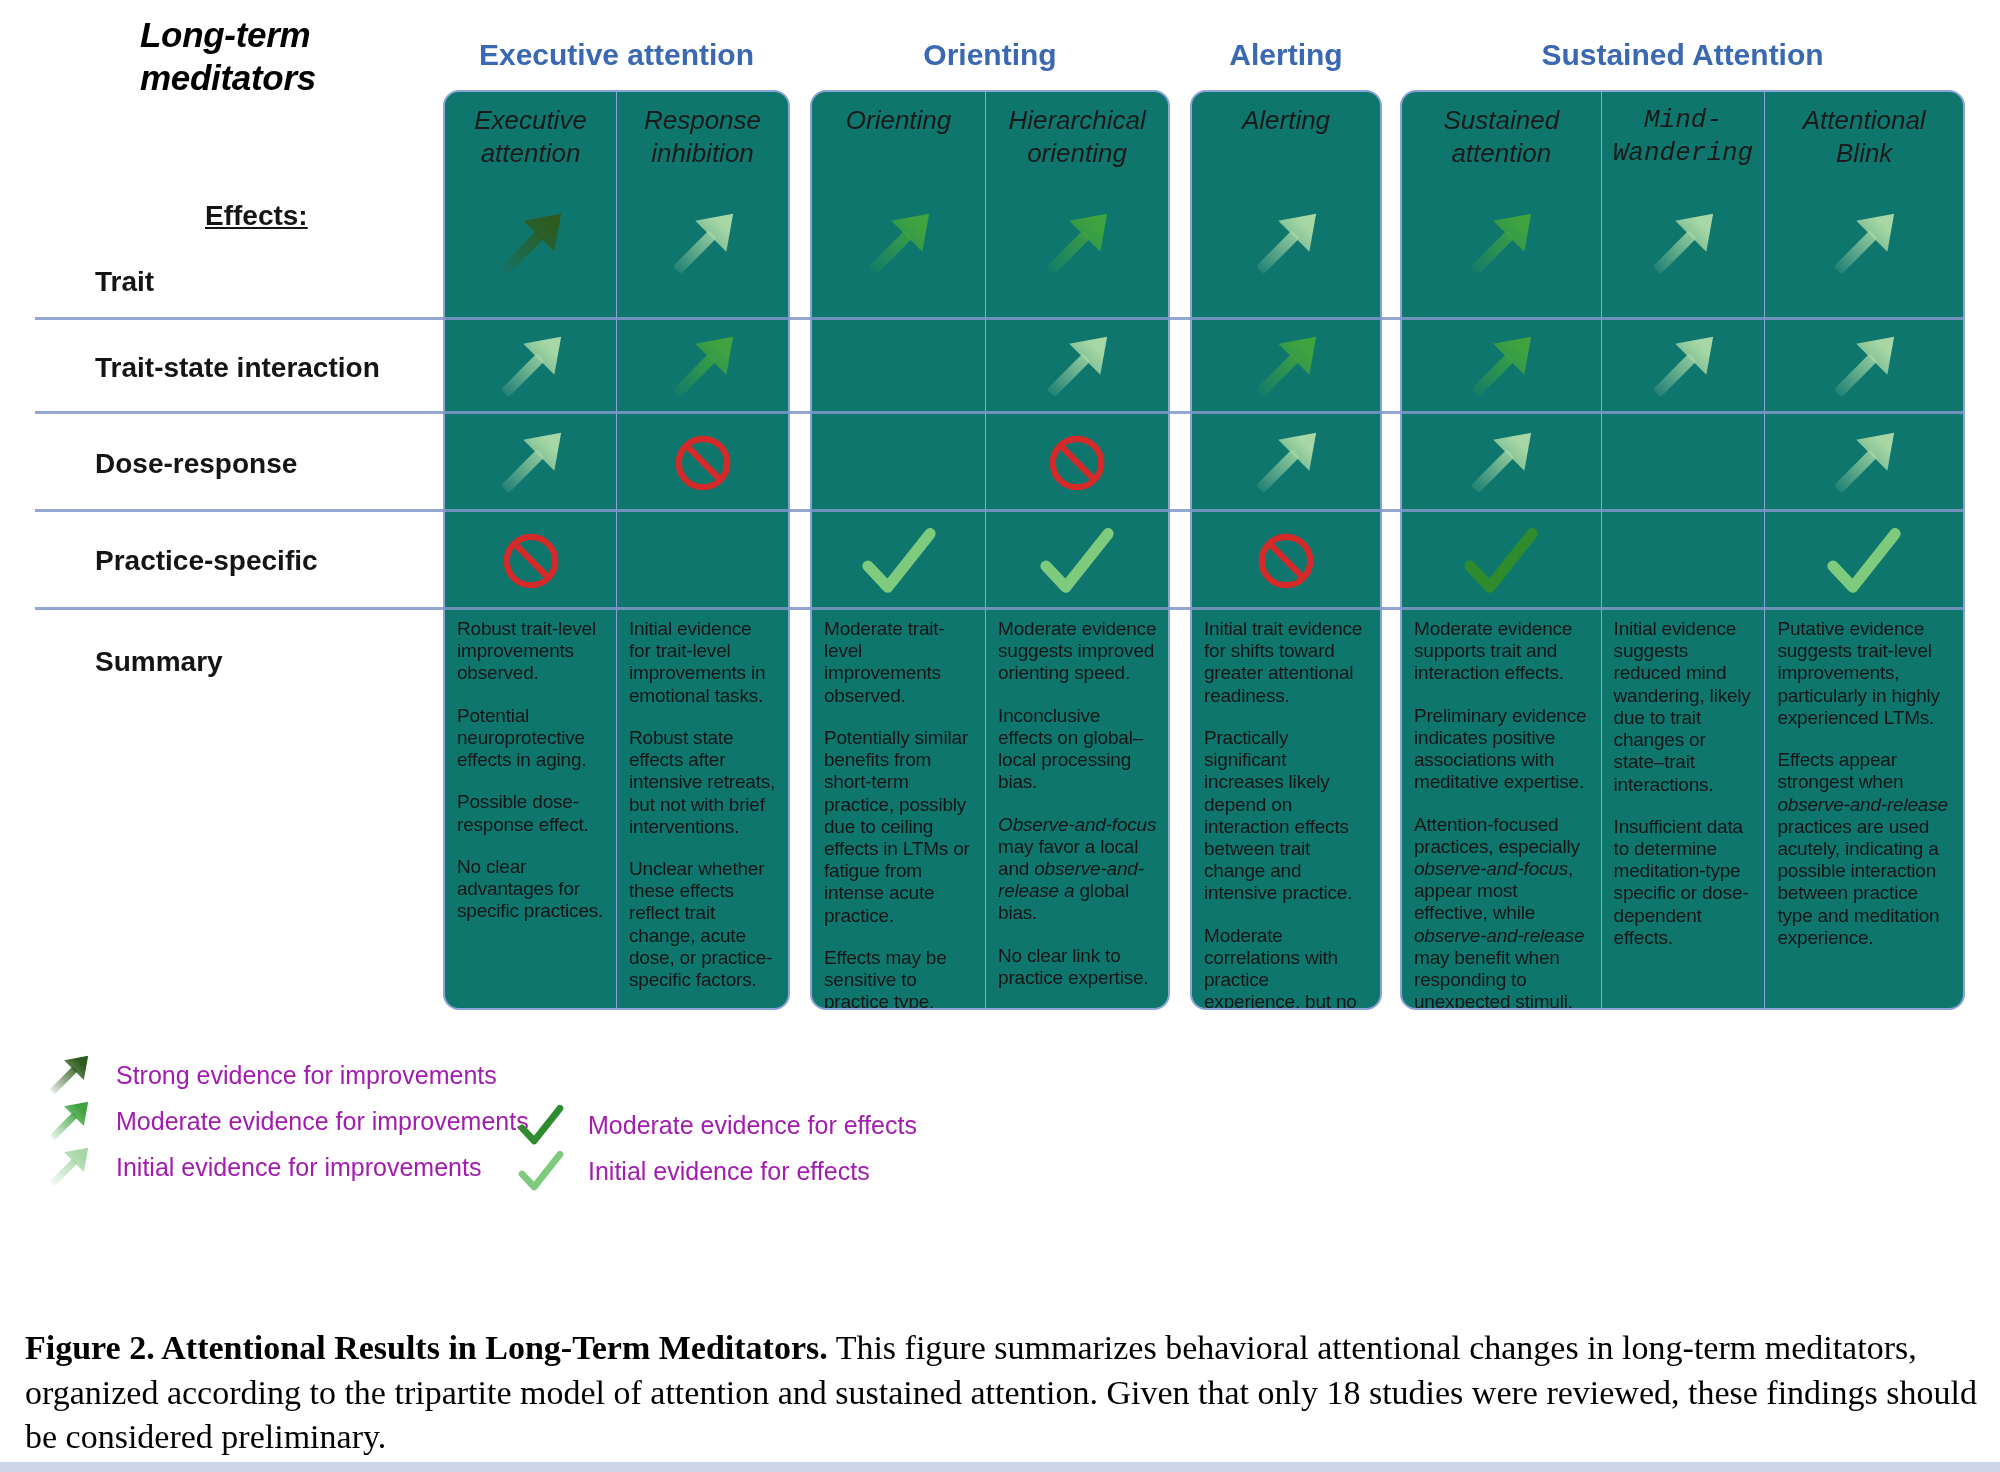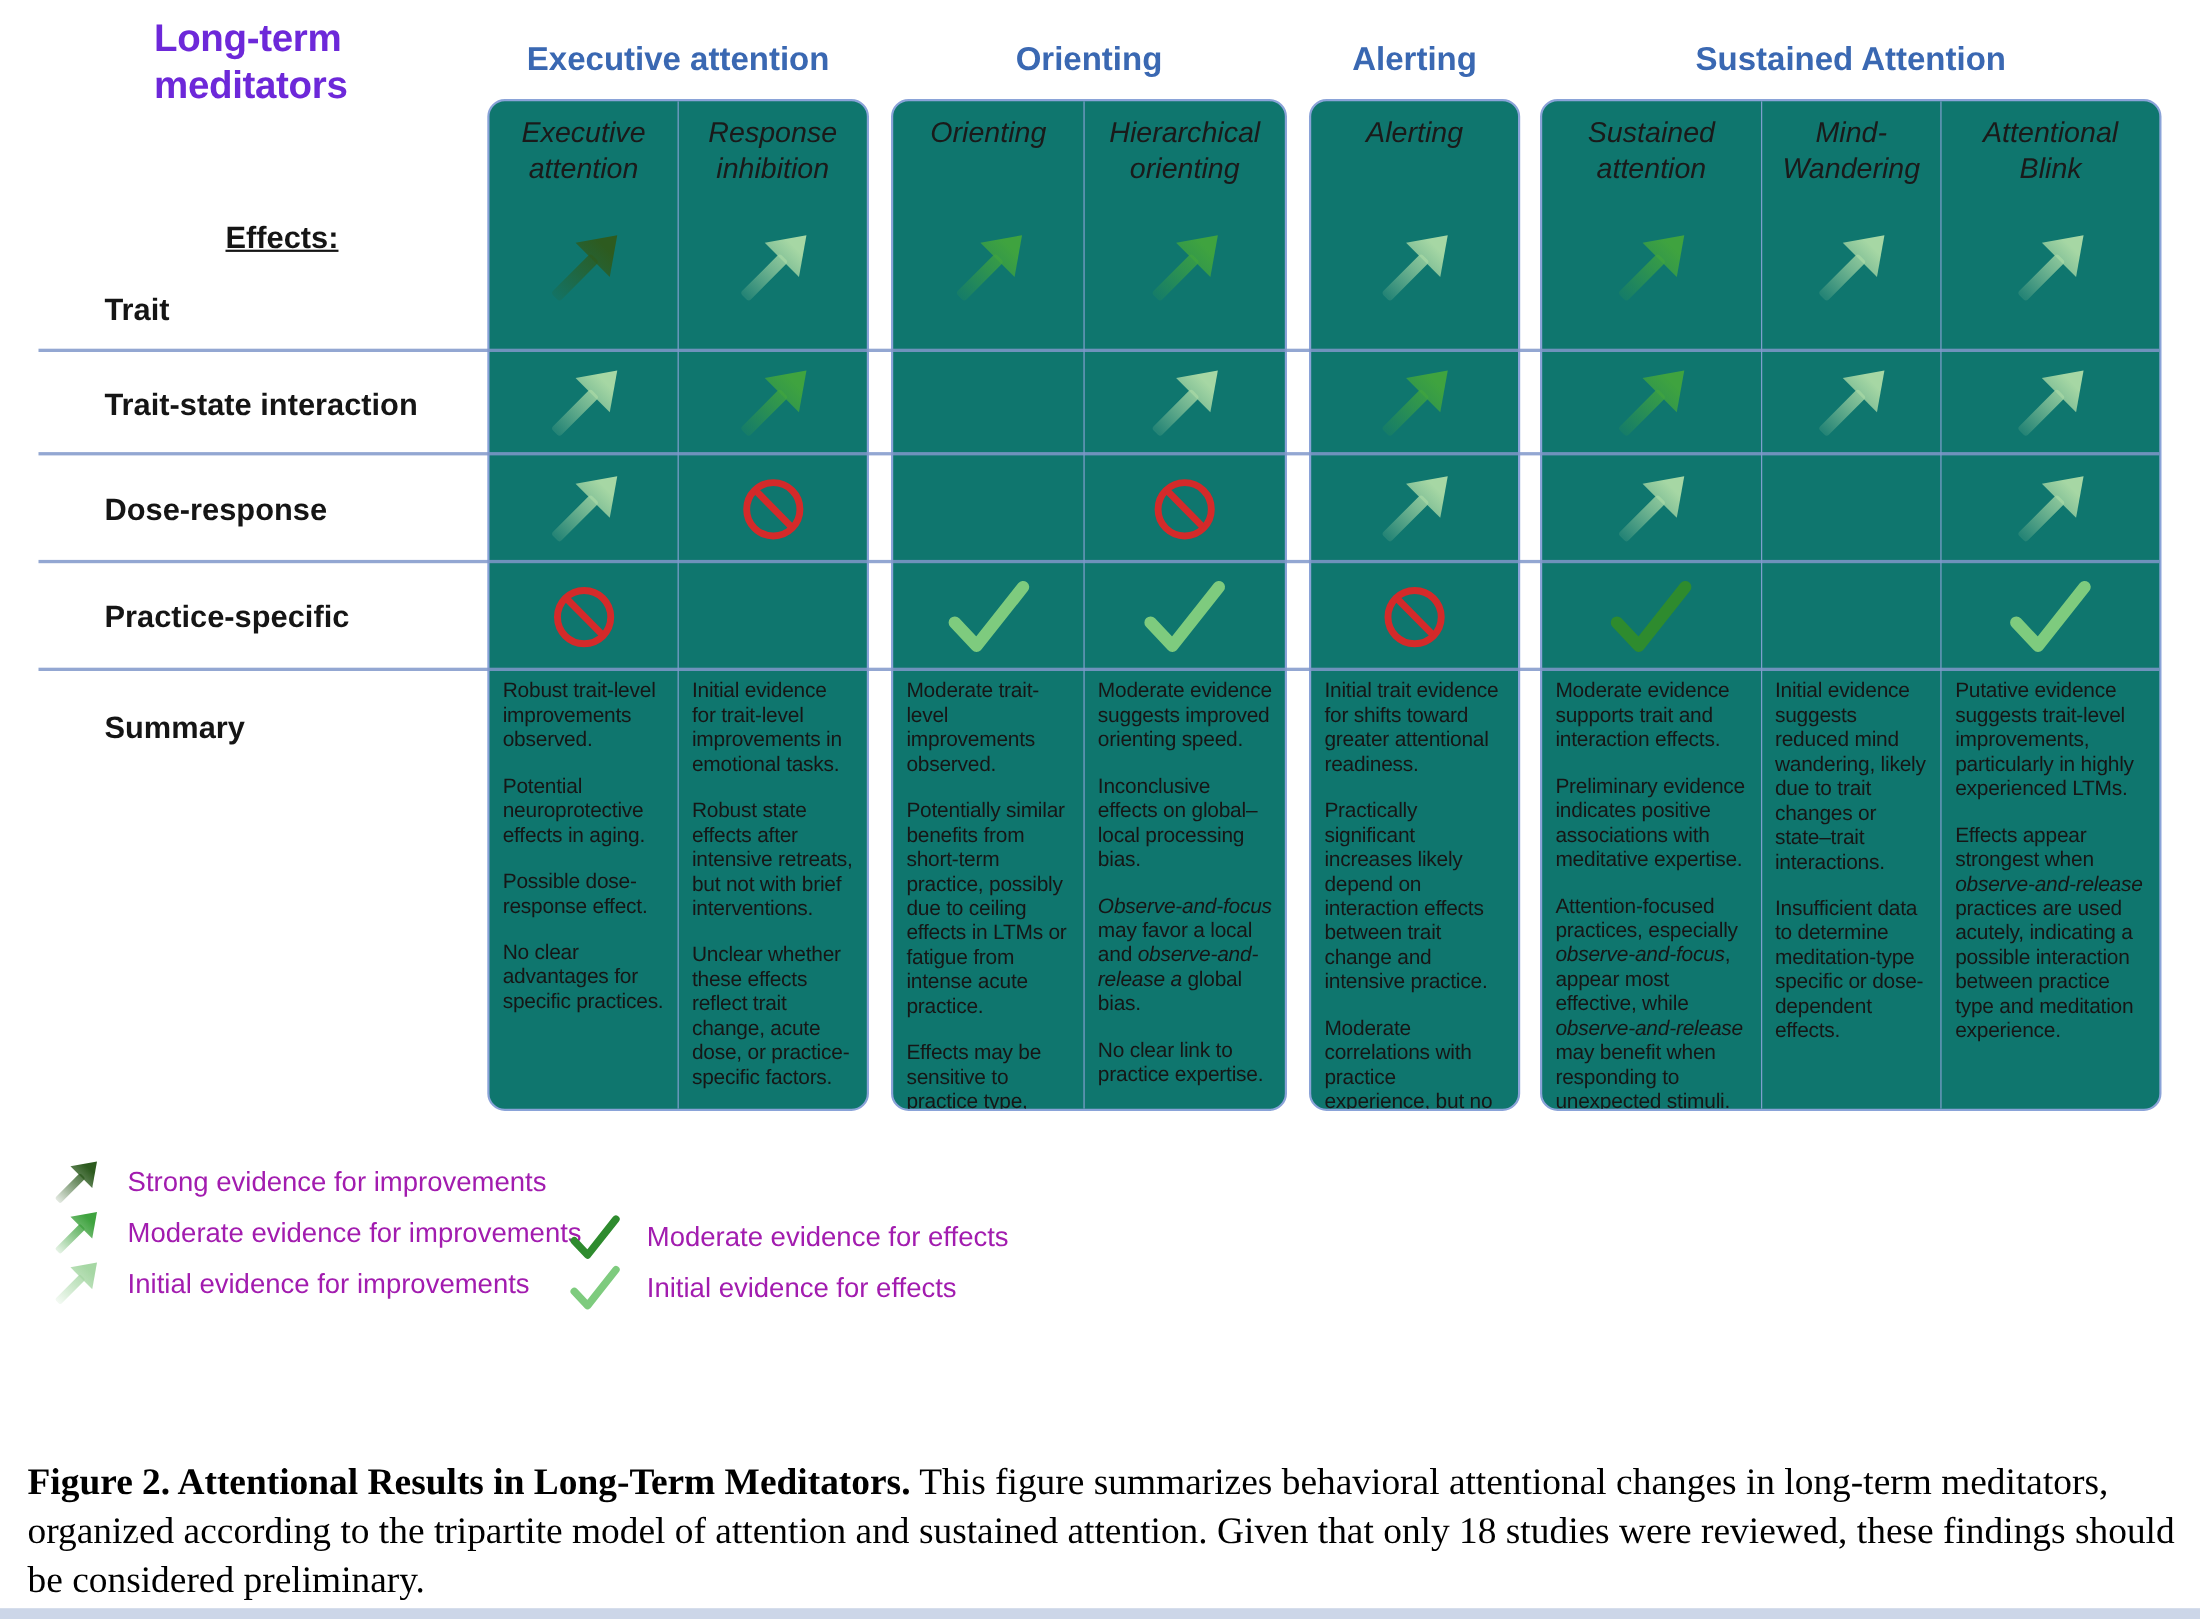--- a/index.html
+++ b/index.html
@@ -1,19 +1,19 @@
 <!DOCTYPE html>
 <html><head>
 <meta charset="utf-8">
 <style>
   html,body{margin:0;padding:0;background:#ffffff;}
   .page{position:relative;width:2000px;height:1472px;background:#ffffff;overflow:hidden;
         font-family:"Liberation Sans",sans-serif;color:#111;}
   .fig-title{position:absolute;left:140px;top:14px;font-size:35px;font-weight:bold;
-             line-height:1.22;color:#6d28d9;letter-spacing:-0.3px;}
+             line-height:1.22;color:#000000;letter-spacing:-0.3px;font-style:italic;}
   .group-h{position:absolute;top:38px;font-size:30px;font-weight:bold;color:#3a68b2;text-align:center;}
   .panel{position:absolute;top:90px;height:920px;background:#0f766e;border:2px solid #8aa3d8;
          border-radius:16px;box-sizing:border-box;display:flex;z-index:1;overflow:hidden;}
   .col{height:100%;box-sizing:border-box;}
   .col + .col{border-left:1.8px solid #8aa3d8;}
   .col-h{height:76px;padding-top:12px;box-sizing:border-box;font-size:26px;font-style:italic;
          text-align:center;line-height:1.25;color:#1a1a1a;}
   .cell{display:flex;align-items:center;justify-content:center;box-sizing:border-box;}
   .r-trait{height:152px;}
   .r-ts{height:94px;}
@@ -365,21 +365,21 @@
             <path d="M8 34 L24 51 L58 8" fill="none" stroke="#2e8b2e" stroke-width="9" stroke-linecap="round" stroke-linejoin="round"></path>
           </svg>
         </div>
       <div class="sum">
           <p><span>Moderate evidence supports trait and interaction effects.</span></p>
           <p><span>Preliminary evidence indicates positive associations with meditative expertise.</span></p>
           <p><span>Attention-focused practices, especially </span><em>observe-and-focus</em><span>, appear most effective, while </span><em>observe-and-release</em><span> may benefit when responding to unexpected stimuli.</span></p>
         </div>
     </div>
     <div class="col" style="width:165px;">
-      <div class="col-h" style="white-space:pre-line;">Mind-
+      <div class="col-h" style="white-space:pre-line;font-family:Liberation Mono, monospace;">Mind-
 Wandering</div>
       <div class="cell r-trait">
           <svg width="88" height="88" viewBox="0 0 64 64">
             <defs>
               <linearGradient id="g15" x1="6" y1="32" x2="62" y2="32" gradientUnits="userSpaceOnUse">
                 <stop offset="0" stop-color="#a6d7a4" stop-opacity="0.15"></stop>
                 <stop offset="0.45" stop-color="#a6d7a4" stop-opacity="0.65"></stop>
                 <stop offset="0.82" stop-color="#a6d7a4"></stop>
               </linearGradient>
             </defs>

